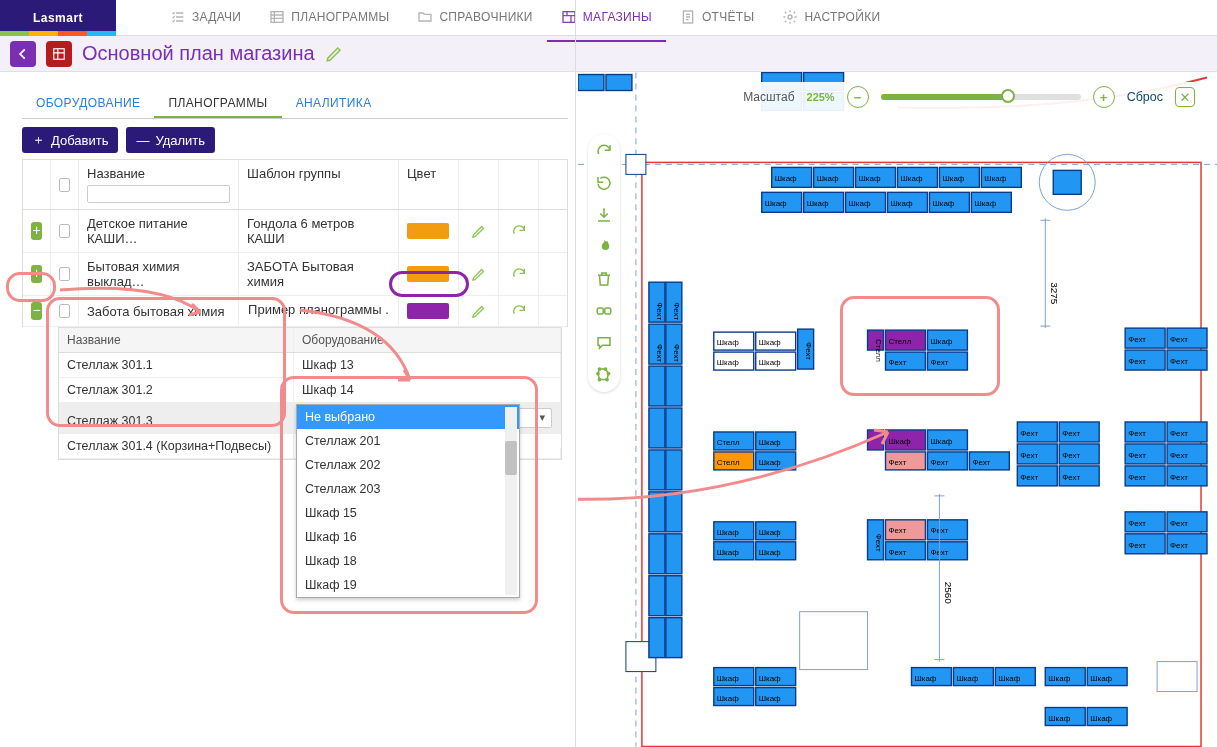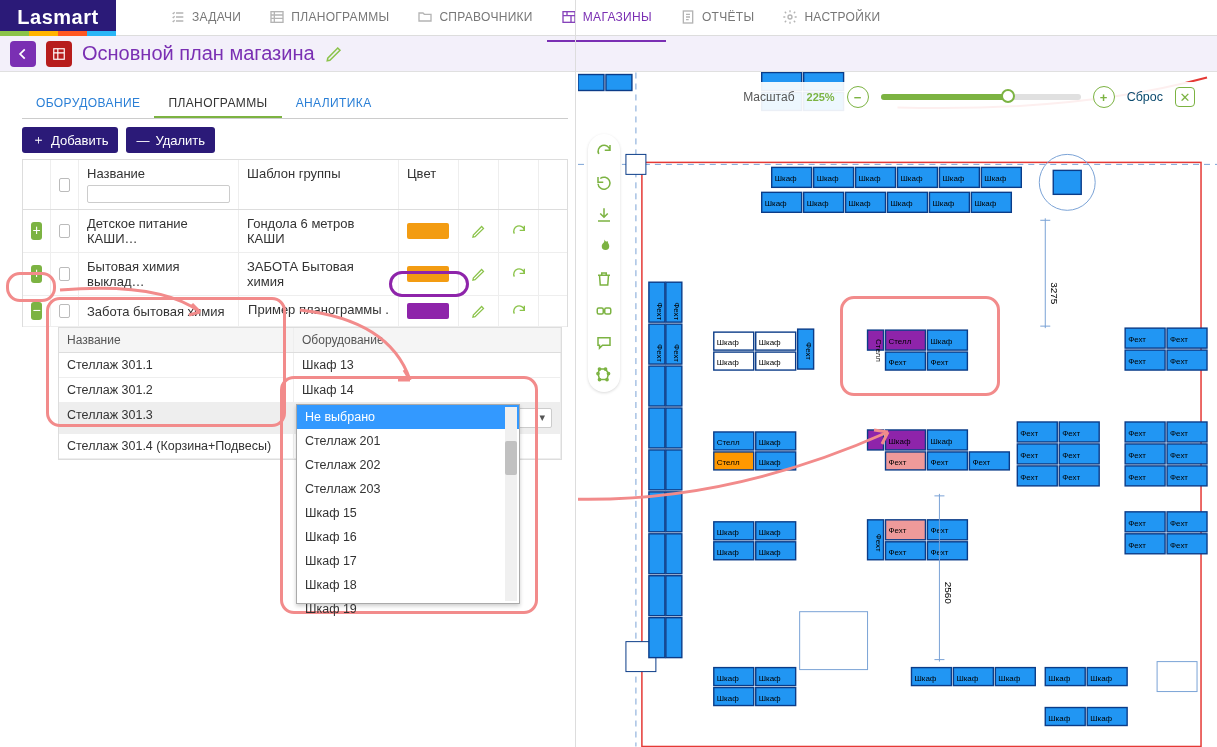--- a/index.html
+++ b/index.html
@@ -1,20 +1,20 @@
 <!DOCTYPE html>
 <html><head>
 <meta charset="utf-8">
 <style>
 * { box-sizing: border-box; }
 html, body { margin:0; padding:0; width:1217px; height:747px; font-family: Arial, Helvetica, sans-serif; font-size:13px; color:#333; background:#fff; overflow:hidden; }
 
 
 .topnav { height:36px; display:flex; align-items:center; border-bottom:1px solid #ddd; }
-.logo { width:116px; height:36px; background:#2b1a78; color:#fff; position:relative; display:flex; align-items:center; justify-content:center; font-weight:bold; font-size:20px; letter-spacing:.5px; }
+.logo { width:116px; height:36px; background:#2b1a78; color:#fff; position:relative; display:flex; align-items:center; justify-content:center; font-weight:bold; font-size:12px; letter-spacing:.5px; }
 .logo .bar { position:absolute; bottom:0; left:0; width:116px; height:5px; background:linear-gradient(90deg,#8bc34a 0 25%, #ffb300 25% 50%, #ff5722 50% 75%, #29b6f6 75% 100%); }
 .nav-items { display:flex; height:48px; margin-left:40px; }
 .nav-item { display:flex; align-items:center; gap:6px; padding:0 14px; color:#777; font-size:12px; cursor:pointer; border-bottom:2px solid transparent; letter-spacing:.3px; }
 .nav-item.active { color:#7a2fb3; border-bottom-color:#7a2fb3; }
 .nav-icon { width:16px; height:16px; opacity:.55; }
 .nav-item.active .nav-icon { opacity:.9; }
 
 
 .titlebar { height:36px; background:#f3f0fa; display:flex; align-items:center; padding:0 10px; gap:10px; border-bottom:1px solid #e0e0e0; }
 .sqbtn { width:26px; height:26px; border-radius:4px; background:#7a2fb3; color:#fff; display:flex; align-items:center; justify-content:center; cursor:pointer; }
@@ -51,21 +51,21 @@
 .swatch { width:42px; height:16px; border-radius:2px; }
 .swatch.orange{background:#f39c12;} .swatch.purple{background:#8e24aa;}
 .pencil-ic{ color:#8bc34a; cursor:pointer;}
 .refresh-ic{ color:#8bc34a; cursor:pointer;}
 
 
 .subgrid { border:1px solid #ddd; margin-left:36px; width:calc(100% - 42px); background:#fff; position:relative; }
 .subgrid .sgh { display:flex; background:#f5f5f5; border-bottom:1px solid #ddd; font-size:12px; color:#555; }
 .subgrid .sgh .sc, .subgrid .sgr .sc { padding:5px 8px; border-right:1px solid #eee; }
 .sc1{width:235px;} .sc2{flex:1;}
-.sgr { display:flex; border-bottom:1px solid #eee; font-size:12.5px; }
+.sgr { display:flex; border-bottom:1px solid #eee; font-size:12.5px;align-items:flex-end; }
 .sgr.sel { background:#eee; }
 .combo { width:100%; border:1px solid #ccc; border-radius:2px; padding:2px 4px; font-size:12.5px; position:relative; background:#fff; }
 .combo::after{content:"▾"; position:absolute; right:6px; top:2px; color:#555; font-size:11px;}
 
 
 .dropdown { position:absolute; width:224px; border:1px solid #aaa; background:#fff; box-shadow:0 2px 4px rgba(0,0,0,.2); z-index:50; max-height:200px; }
 .dropdown .dd-inner{ overflow:hidden; }
 .dropdown .dd-item { padding:5px 8px; font-size:12.5px; cursor:pointer; }
 .dropdown .dd-item.sel { background:#3399ff; color:#fff; }
 .dd-scroll { position:absolute; right:2px; top:2px; bottom:2px; width:12px; background:#f0f0f0; }
@@ -314,21 +314,20 @@
     </div>
 
     <div class="dropdown" style="left:296px; top:332px;">
       <div class="dd-inner">
         <div class="dd-item sel">Не выбрано</div>
         <div class="dd-item">Стеллаж 201</div>
         <div class="dd-item">Стеллаж 202</div>
         <div class="dd-item">Стеллаж 203</div>
         <div class="dd-item">Шкаф 15</div>
         <div class="dd-item">Шкаф 16</div>
-        <div class="dd-item">Шкаф 17</div>
         <div class="dd-item">Шкаф 18</div>
         <div class="dd-item">Шкаф 19</div>
       </div>
       <div class="dd-scroll">
           <div class="thumb"></div>
         </div>
     </div>
 
     <div class="anno" style="left:6px; top:200px; width:50px; height:30px;"></div>
     <div class="anno-purple" style="left:389px; top:199px; width:80px; height:26px;"></div>

